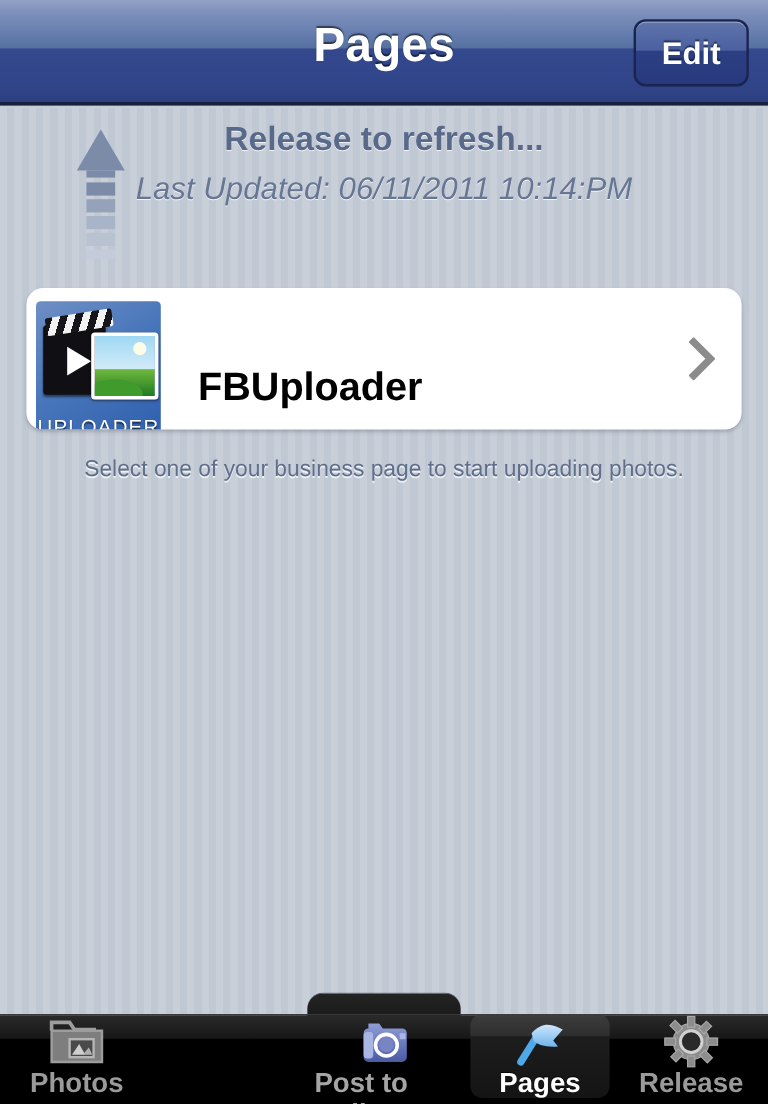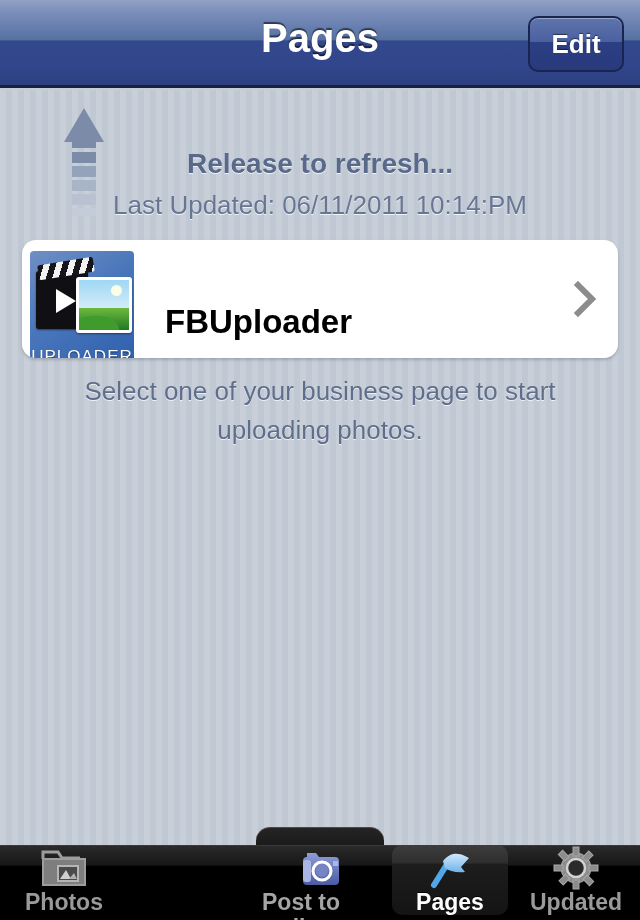--- a/index.html
+++ b/index.html
@@ -132,27 +132,27 @@
     position: absolute;
     left: 0; right: 0;
     top: 0;
     text-align: center;
   }
   #refresh-status {
     font-size: 28px;
     font-weight: bold;
     color: #58698a;
     text-shadow: 0 1px 0 rgba(255,255,255,0.75);
-    margin-top: 48px;
   }
   #refresh-updated {
     font-size: 26px;
     color: #667693;
     text-shadow: 0 1px 0 rgba(255,255,255,0.75);
     margin-top: 10px;
+    font-style: italic;
   }
 
   
   #page-card {
     position: absolute;
     left: 22px;
     top: 240px;
     width: 596px;
     height: 118px;
     background: #ffffff;
@@ -266,21 +266,21 @@
   }
   #page-chevron svg { display: block; }
 
   
   #footer-note {
     position: absolute;
     left: 30px;
     right: 30px;
     top: 372px;
     text-align: center;
-    font-size: 26px;
+    font-size: 19px;
     line-height: 39px;
     color: #5f6e8a;
     text-shadow: 0 1px 0 rgba(255,255,255,0.7);
   }
 
   
   #tabbar {
     position: absolute;
     left: 0;
     top: 845px;
@@ -458,16 +458,16 @@
             <rect x="36" y="19" width="9" height="6"></rect>
             <rect x="20" y="1" width="6" height="9" transform="rotate(45 23 22)"></rect>
             <rect x="20" y="34" width="6" height="9" transform="rotate(45 23 22)"></rect>
             <rect x="1" y="19" width="9" height="6" transform="rotate(45 23 22)"></rect>
             <rect x="36" y="19" width="9" height="6" transform="rotate(45 23 22)"></rect>
           </g>
         </g>
         <circle cx="23" cy="22" r="9" fill="#2a2a2a" stroke="#d2d2d2" stroke-width="2.5"></circle>
       </svg>
     </div>
-    <div class="tlabel">Updated</div>
+    <div class="tlabel">Release</div>
   </div>
 
 </div>
 
 </body></html>

